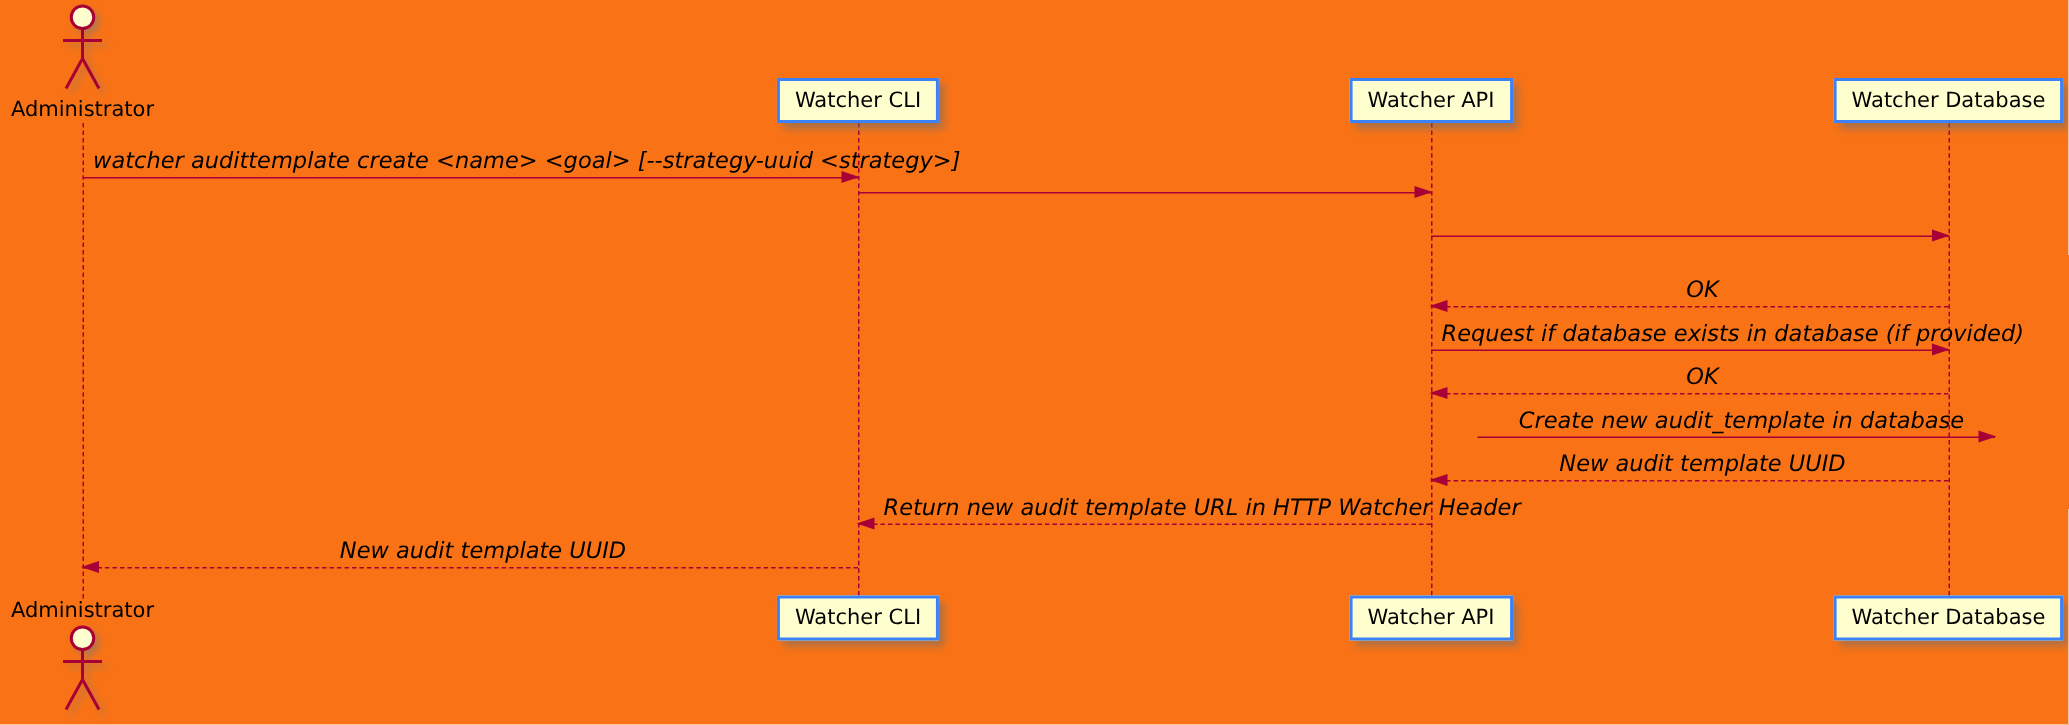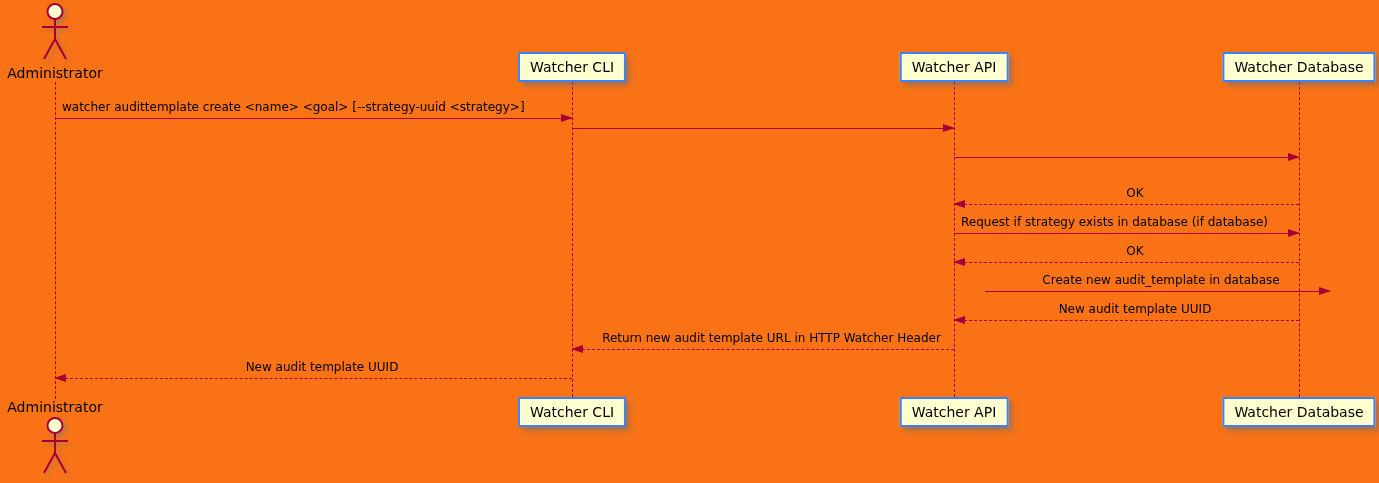--- a/index.html
+++ b/index.html
@@ -39,26 +39,27 @@
     position: absolute;
     transform: translateX(-50%);
     font-size: 14px;
     line-height: 16px;
     white-space: nowrap;
   }
 
   
   .message { position: absolute; }
   .msg-text {
-    font-size: 12px;
+    font-size: 15px;
     line-height: 15px;
     height: 15px;
     margin-bottom: 3px;
     padding-left: 7px;
     white-space: nowrap;
+    font-style: italic;
   }
   .message.rtl .msg-text { padding-left: 17px; text-align: center; }
   .msg-line { position: relative; height: 0; }
   .msg-line.solid  { border-top: 1px solid  #A80036; }
   .msg-line.dashed { border-top: 1px dashed #A80036; }
   .arrowhead { position: absolute; width: 0; height: 0; top: -5px; }
   .arrowhead.right {
     right: -1px;
     border-left: 12px solid #A80036;
     border-top: 4.5px solid transparent;
@@ -114,21 +115,21 @@
   </div>
 
   <div class="message rtl" style="left:954px; top:186px; width:345px;">
     <div class="msg-text">OK</div>
     <div class="msg-line dashed">
       <span class="arrowhead left"></span>
     </div>
   </div>
 
   <div class="message ltr" style="left:954px; top:215px; width:345px;">
-    <div class="msg-text">Request if strategy exists in database (if database)</div>
+    <div class="msg-text">Request if database exists in database (if provided)</div>
     <div class="msg-line solid">
       <span class="arrowhead right"></span>
     </div>
   </div>
 
   <div class="message rtl" style="left:954px; top:244px; width:345px;">
     <div class="msg-text">OK</div>
     <div class="msg-line dashed">
       <span class="arrowhead left"></span>
     </div>

